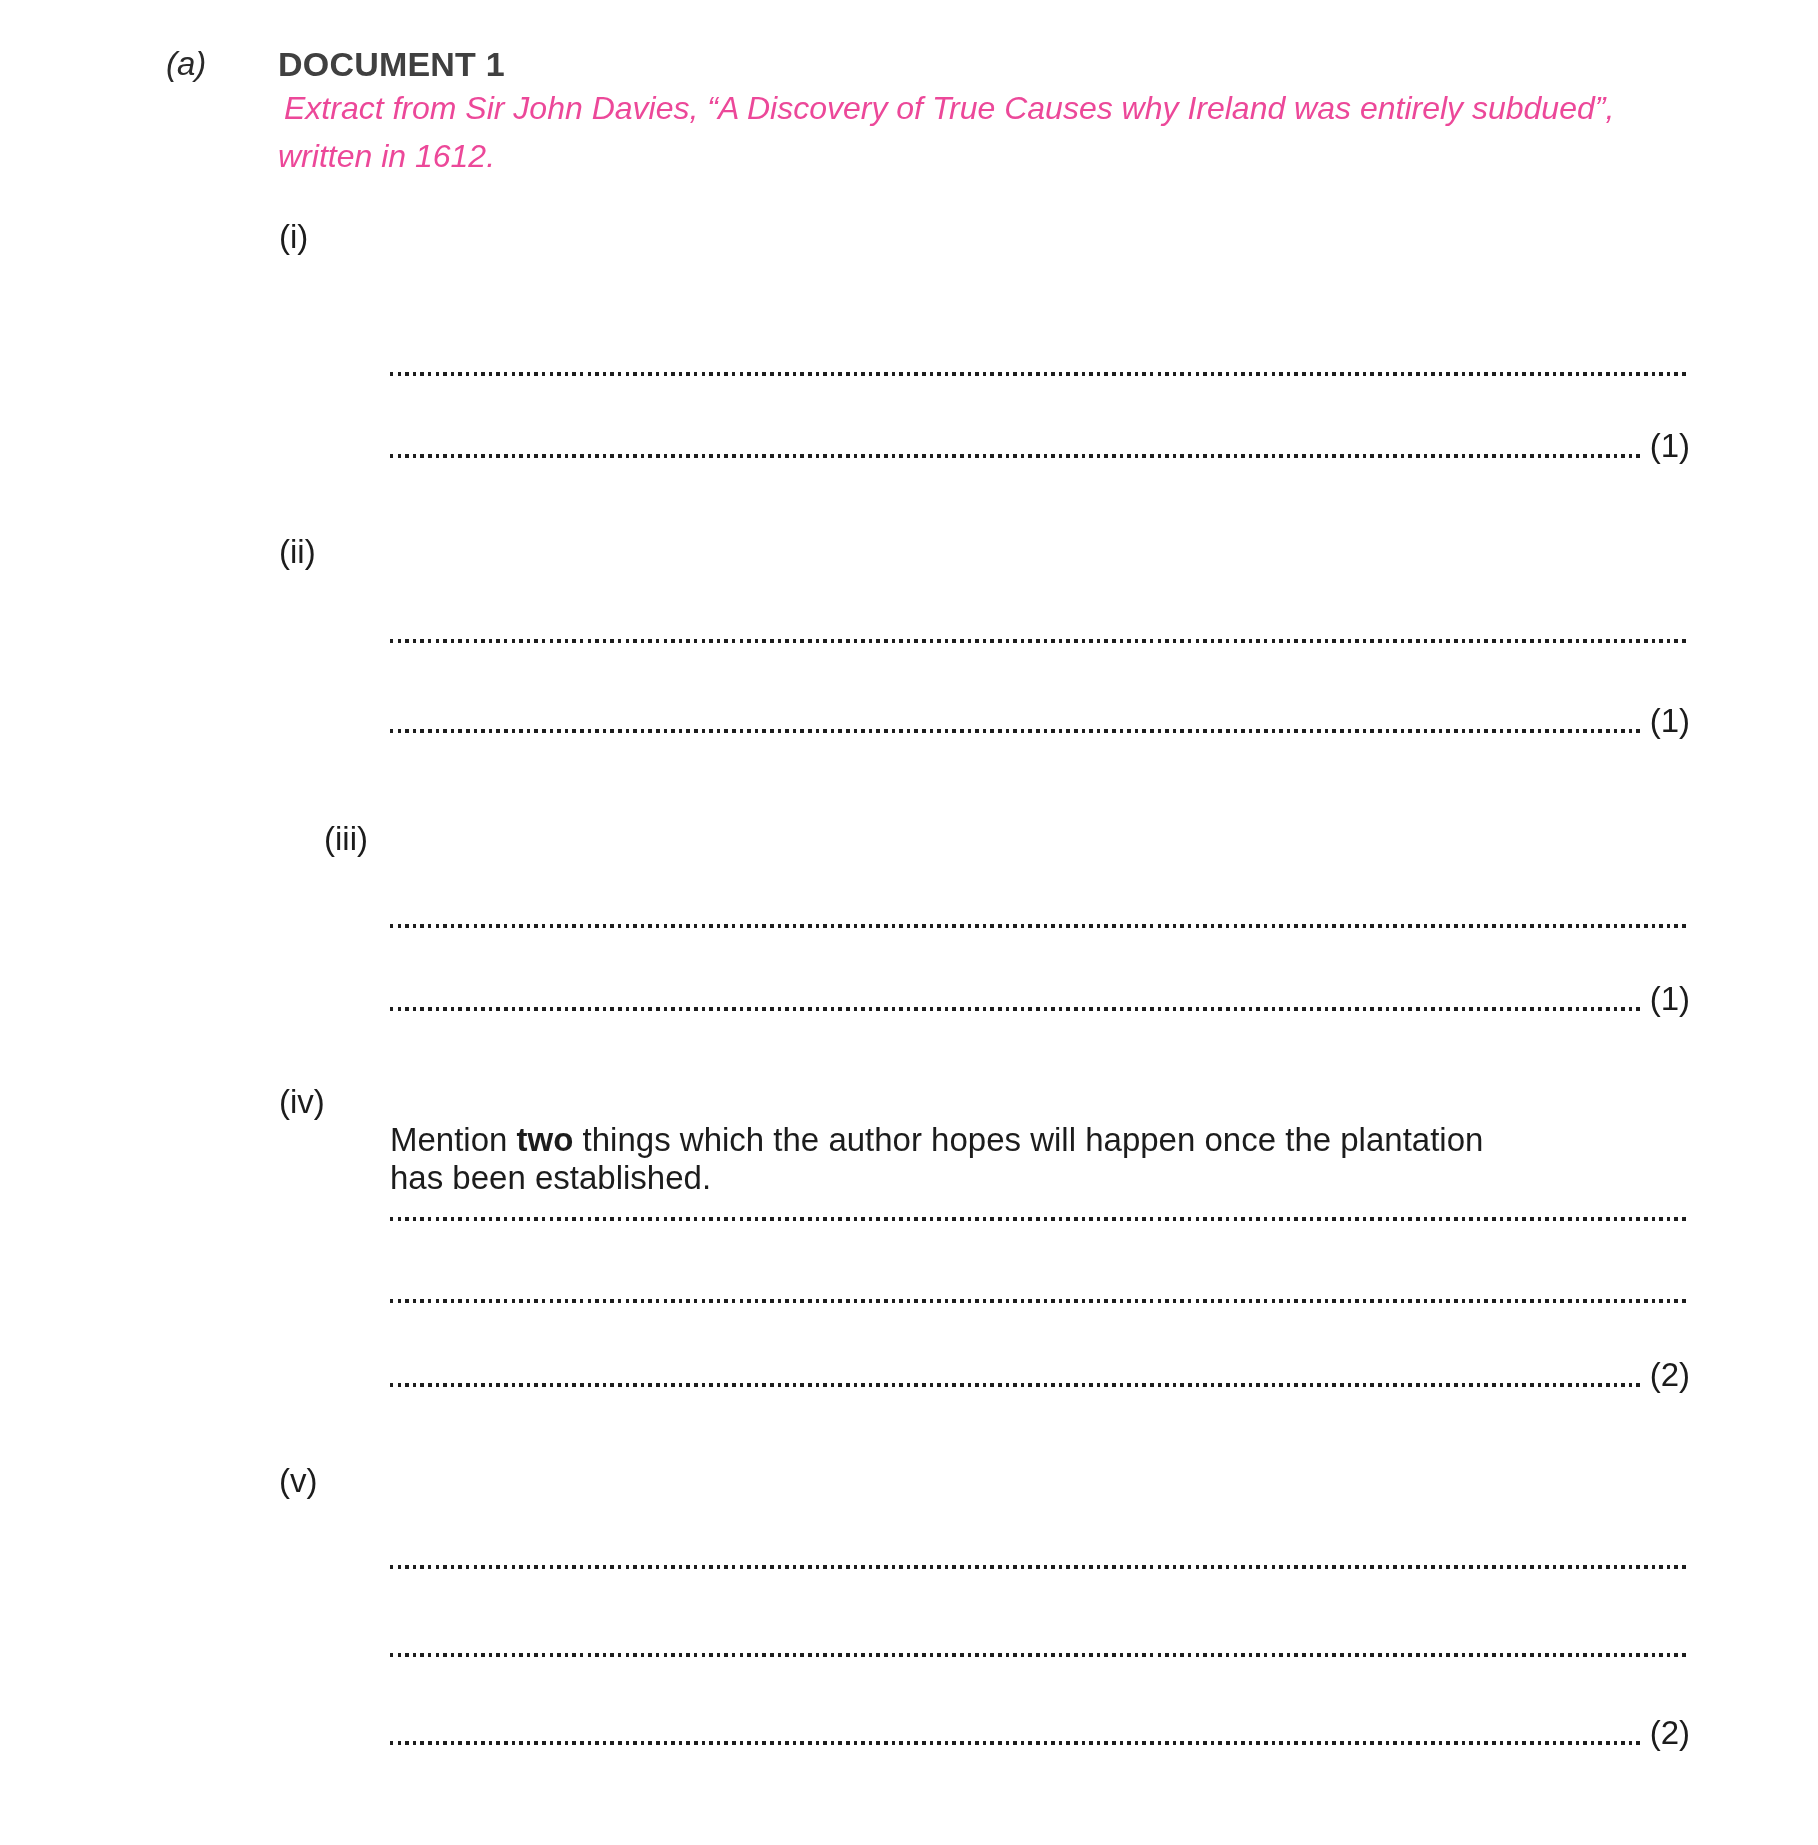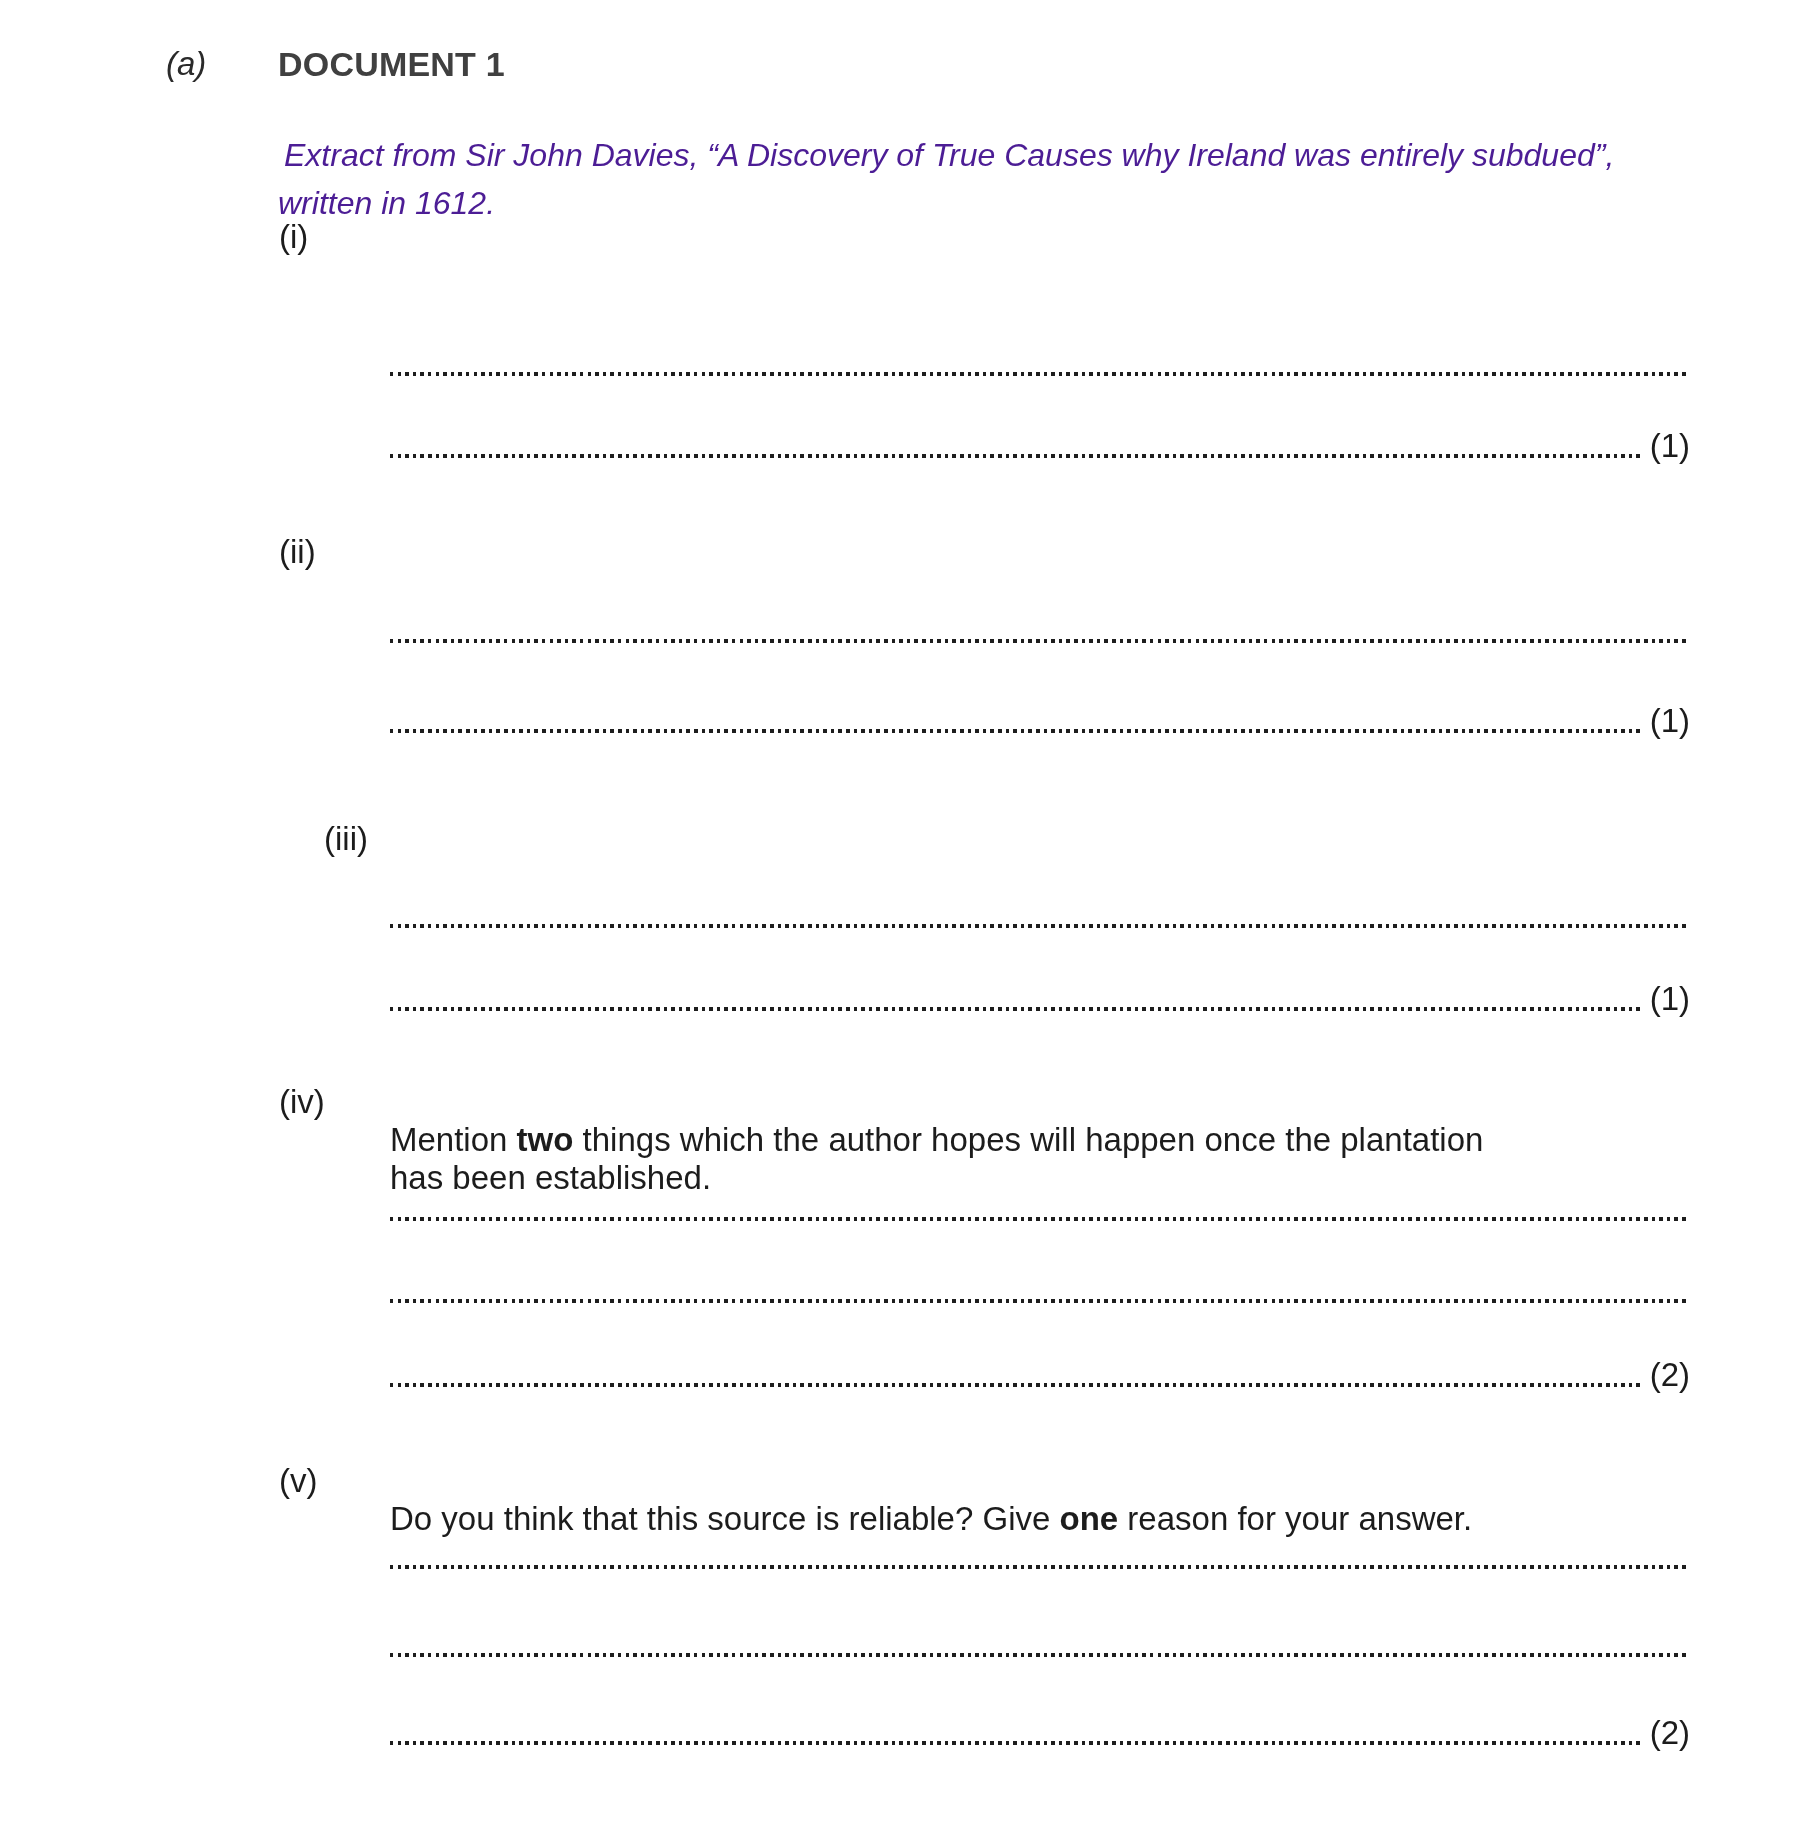--- a/index.html
+++ b/index.html
@@ -30,22 +30,21 @@
     font-weight: bold;
     font-size: 34px;
     line-height: 40px;
     letter-spacing: 0.2px;
     color: #404040;
   }
   .source-line {
     font-style: italic;
     font-size: 32px;
     line-height: 40px;
-    color: #4c1d95;
-    margin-top: 47px;
+    color: #ec4899;
   }
   .q-label {
     font-size: 33px;
     line-height: 38px;
     color: #1c1c1c;
   }
   .q-text {
     font-size: 33px;
     line-height: 38px;
     color: #1c1c1c;
@@ -126,23 +125,20 @@
   <div class="abs ansline" style="left:390px; top:1274px; width:1300px;">
     <span class="dots"></span>
       <span class="mark"></span>
   </div>
   <div class="abs ansline" style="left:390px; top:1358px; width:1300px;">
     <span class="dots"></span>
       <span class="mark">(2)</span>
   </div>
 
   <div class="abs q-label" style="left:279px; top:1462px;">(v)</div>
-  <div class="abs q-text" style="left:390px; top:1462px;">
-    <span>Do you think that this source is reliable? Give </span><b>one</b><span> reason for your answer.</span>
-  </div>
   <div class="abs ansline" style="left:390px; top:1540px; width:1300px;">
     <span class="dots"></span>
       <span class="mark"></span>
   </div>
   <div class="abs ansline" style="left:390px; top:1628px; width:1300px;">
     <span class="dots"></span>
       <span class="mark"></span>
   </div>
   <div class="abs ansline" style="left:390px; top:1716px; width:1300px;">
     <span class="dots"></span>

